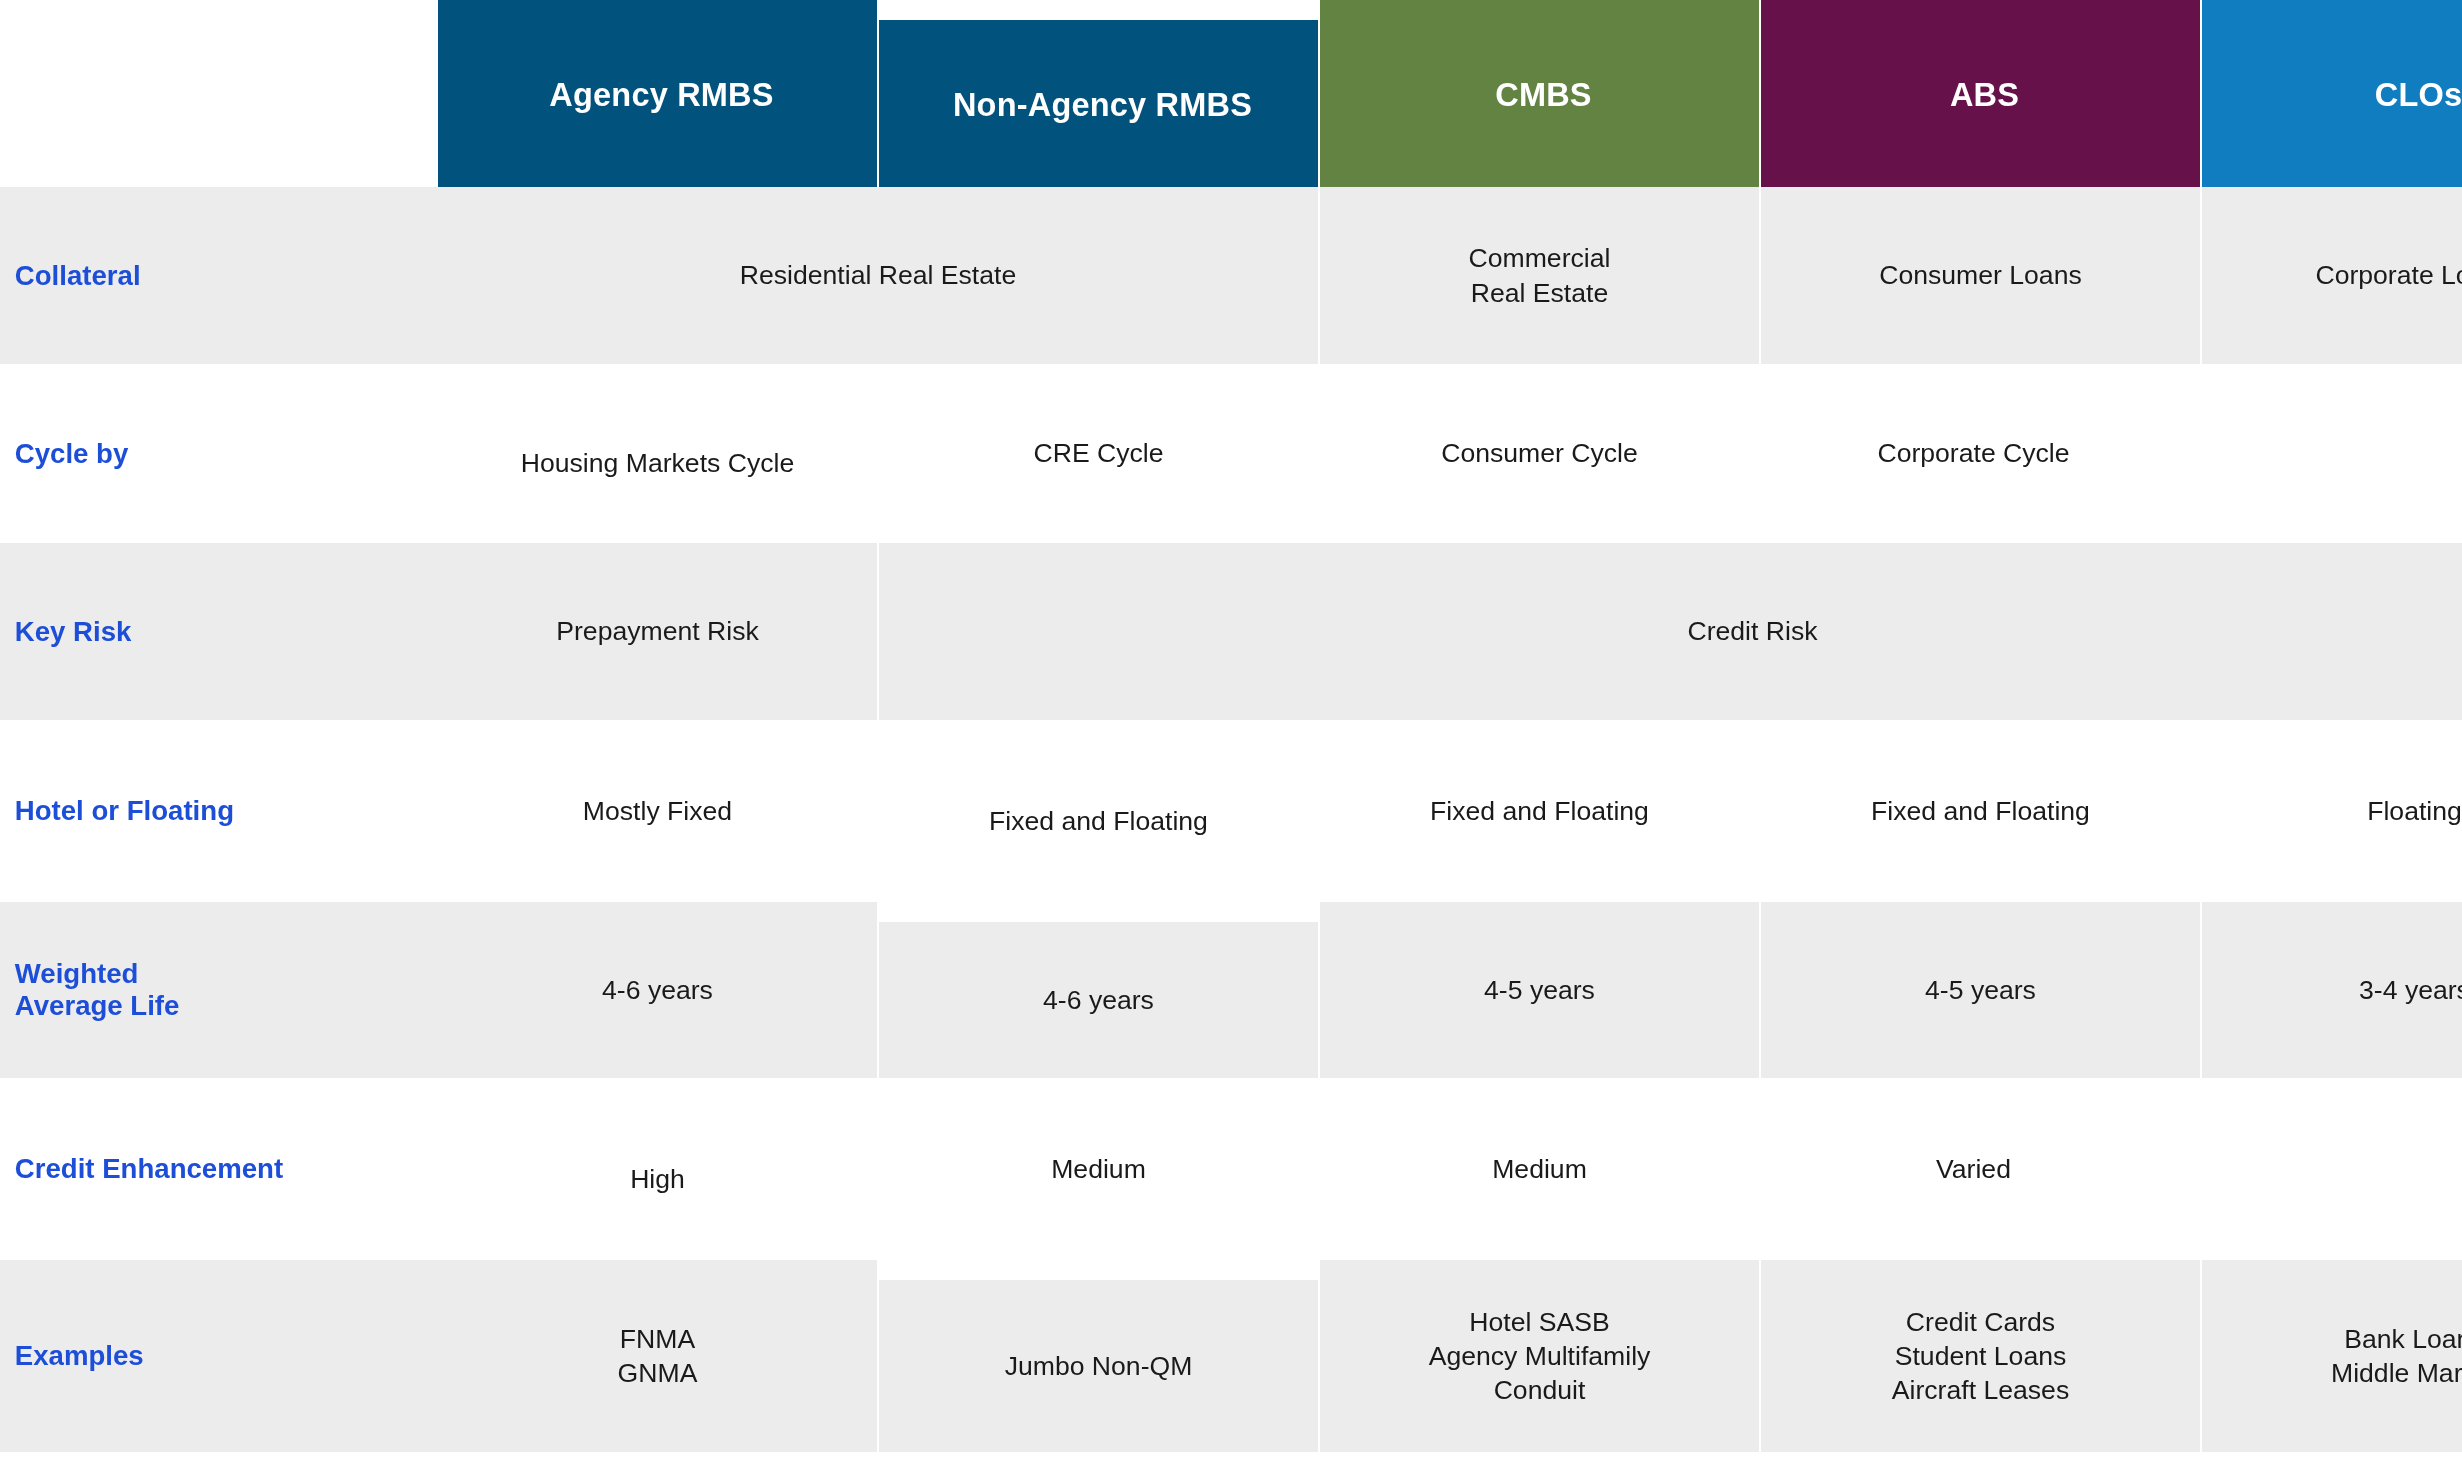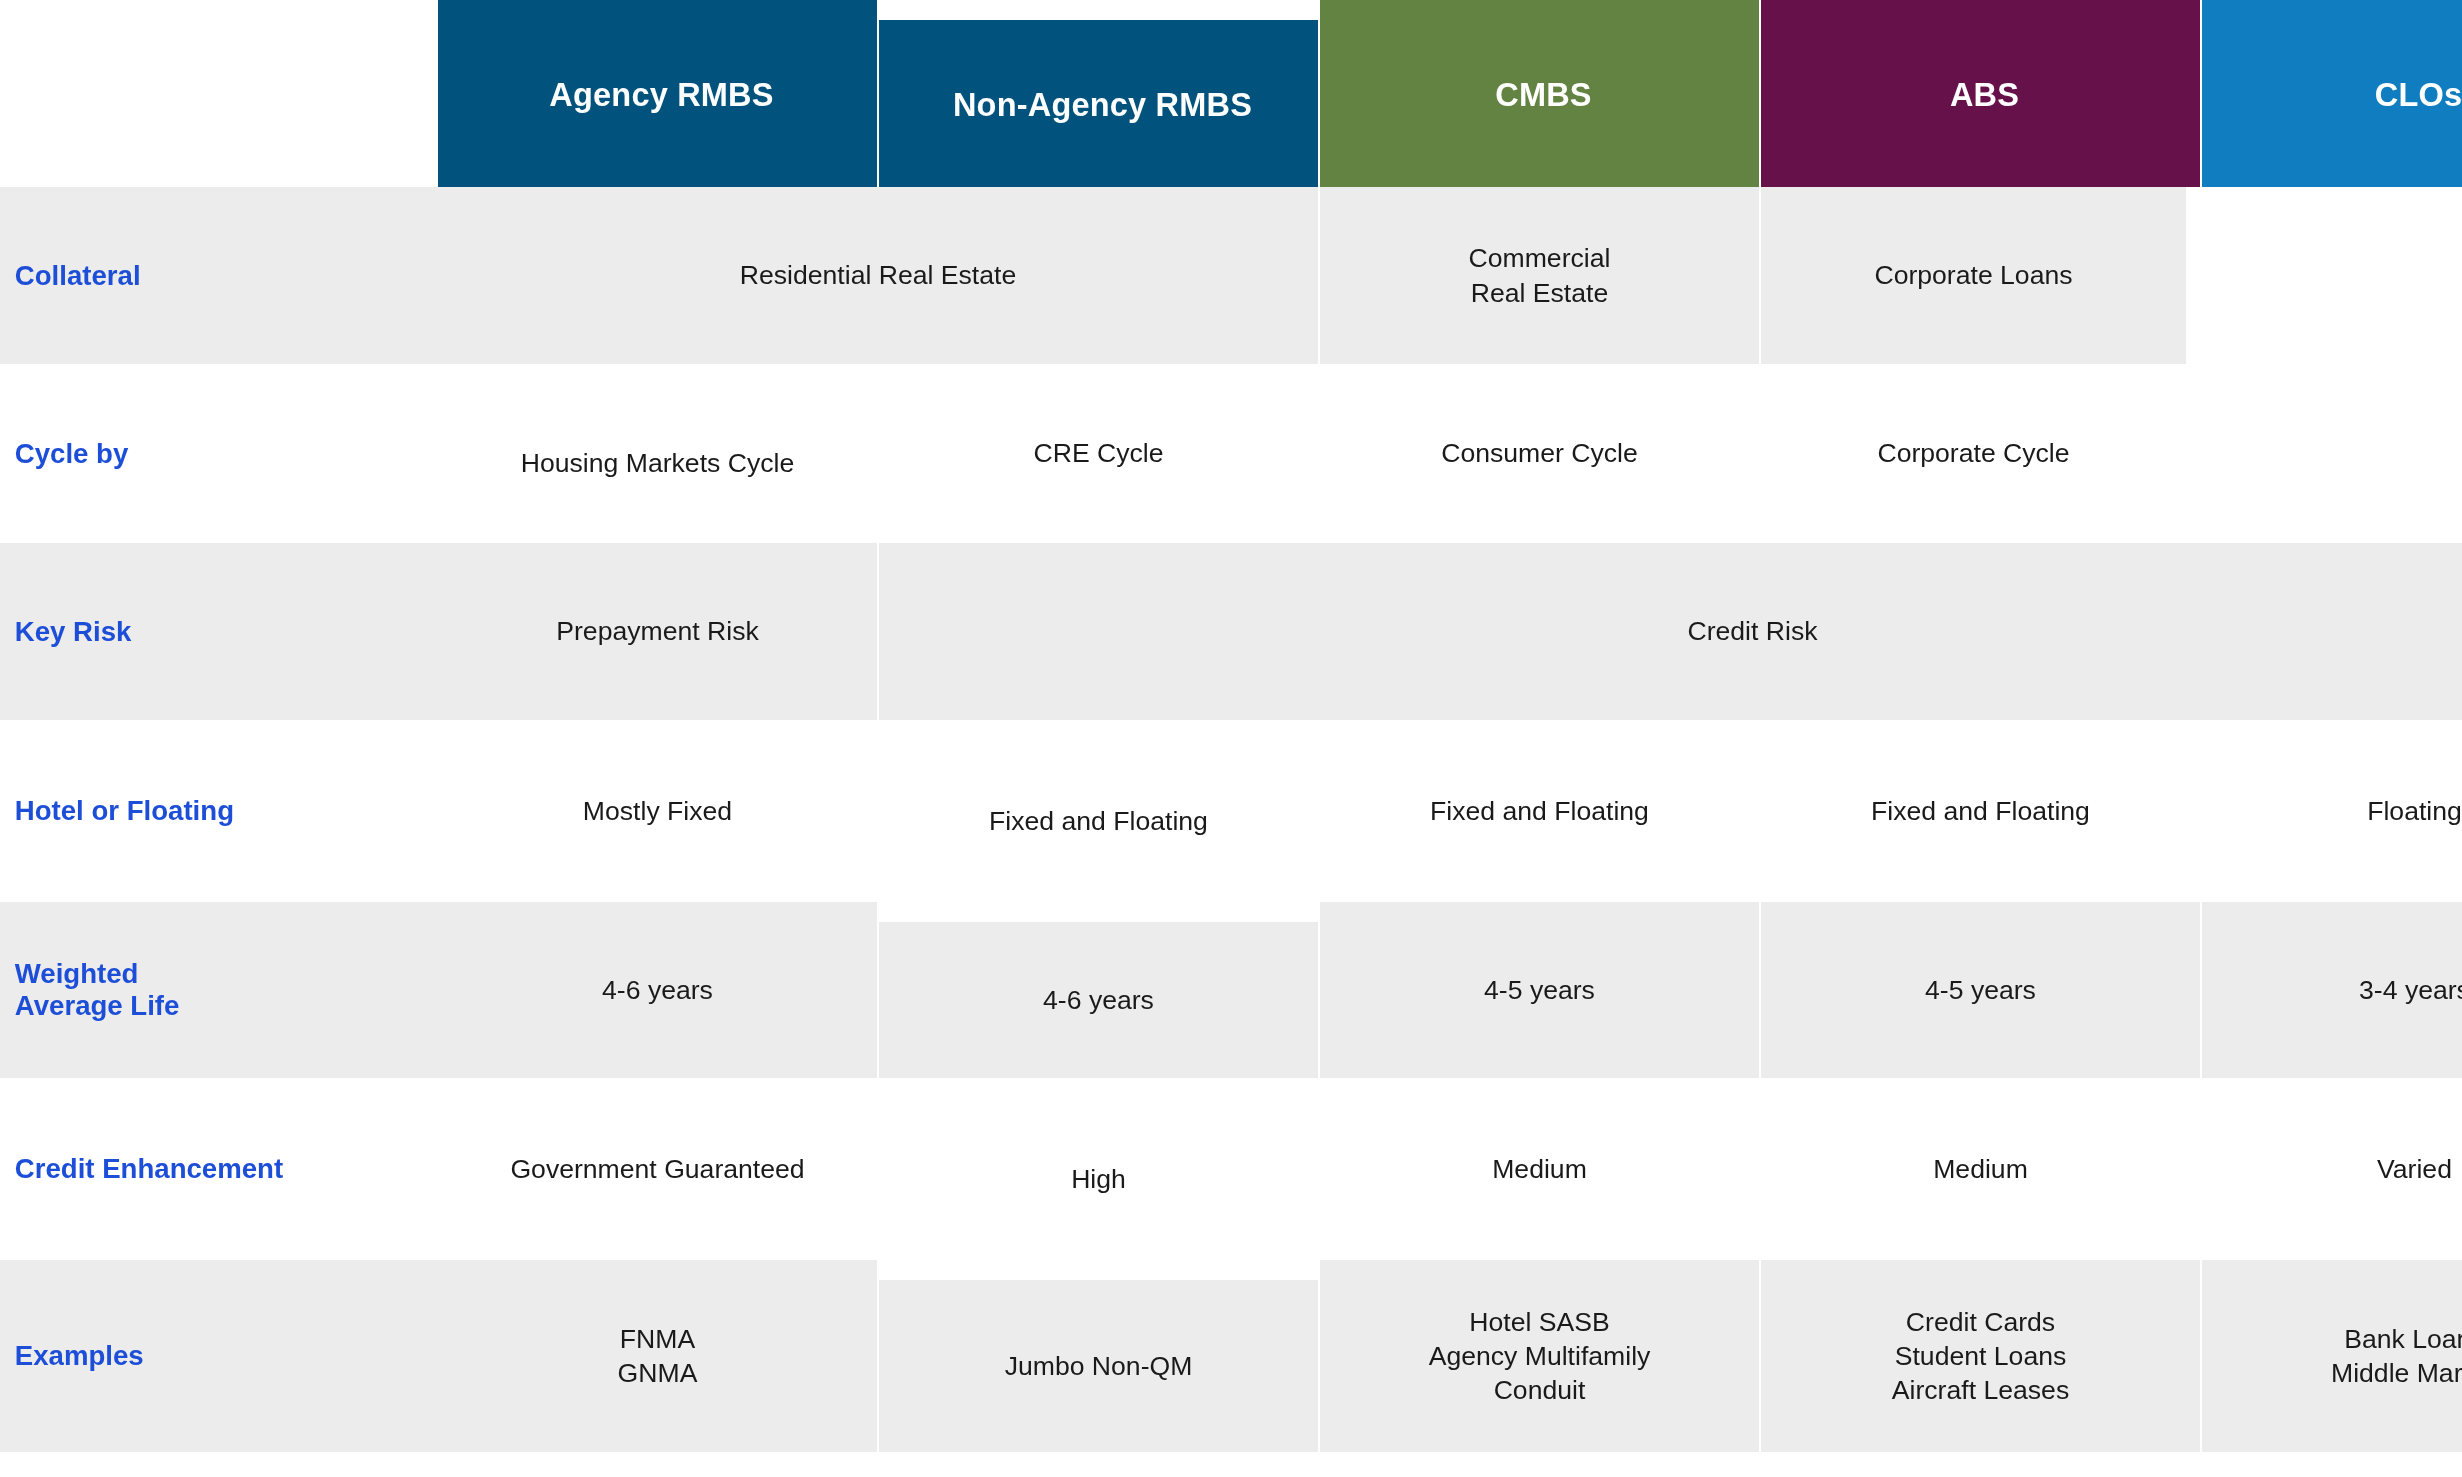--- a/index.html
+++ b/index.html
@@ -130,20 +130,21 @@
     <div class="header-cell c5" style="background:#0F7DBF">
       <span>CLOs</span>
     </div>
   </div>
 
   <div class="row gray row-collateral">
     <div class="rowlabel multiline">Collateral</div>
     <div class="cell span12 multiline">Residential Real Estate</div>
     <div class="cell c3 multiline">Commercial
 Real Estate</div>
+    <div class="cell c4 multiline">Consumer Loans</div>
     <div class="cell c5 multiline">Corporate Loans</div>
   </div>
   <div class="band-gap"></div>
 
   <div class="row white row-driven">
     <div class="rowlabel multiline">Cycle by</div>
     <div class="cell c2 multiline">Housing Markets Cycle</div>
     <div class="cell c3 multiline">CRE Cycle</div>
     <div class="cell c4 multiline">Consumer Cycle</div>
     <div class="cell c5 multiline">Corporate Cycle</div>
@@ -173,21 +174,20 @@
     <div class="cell c1 multiline">4-6 years</div>
     <div class="cell c2 multiline">4-6 years</div>
     <div class="cell c3 multiline">4-5 years</div>
     <div class="cell c4 multiline">4-5 years</div>
     <div class="cell c5 multiline">3-4 years</div>
   </div>
   <div class="band-gap"></div>
 
   <div class="row white row-credenh">
     <div class="rowlabel multiline">Credit Enhancement</div>
-    <div class="cell c1 multiline">Government Guaranteed</div>
     <div class="cell c2 multiline">High</div>
     <div class="cell c3 multiline">Medium</div>
     <div class="cell c4 multiline">Medium</div>
     <div class="cell c5 multiline">Varied</div>
   </div>
   <div class="band-gap"></div>
 
   <div class="row gray row-examples">
     <div class="rowlabel multiline">Examples</div>
     <div class="cell c1 multiline">FNMA

